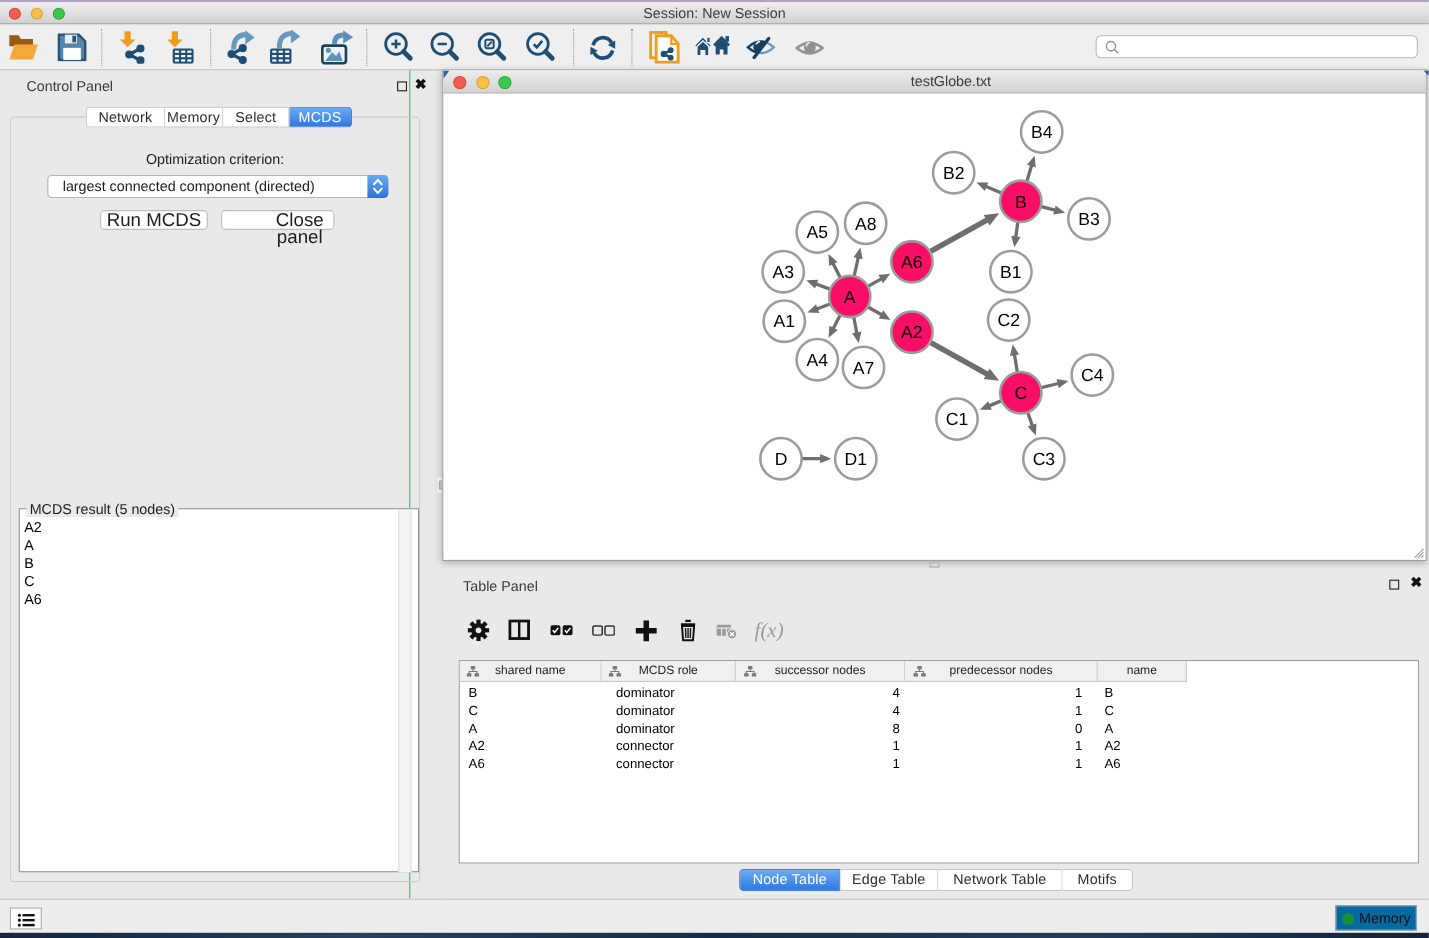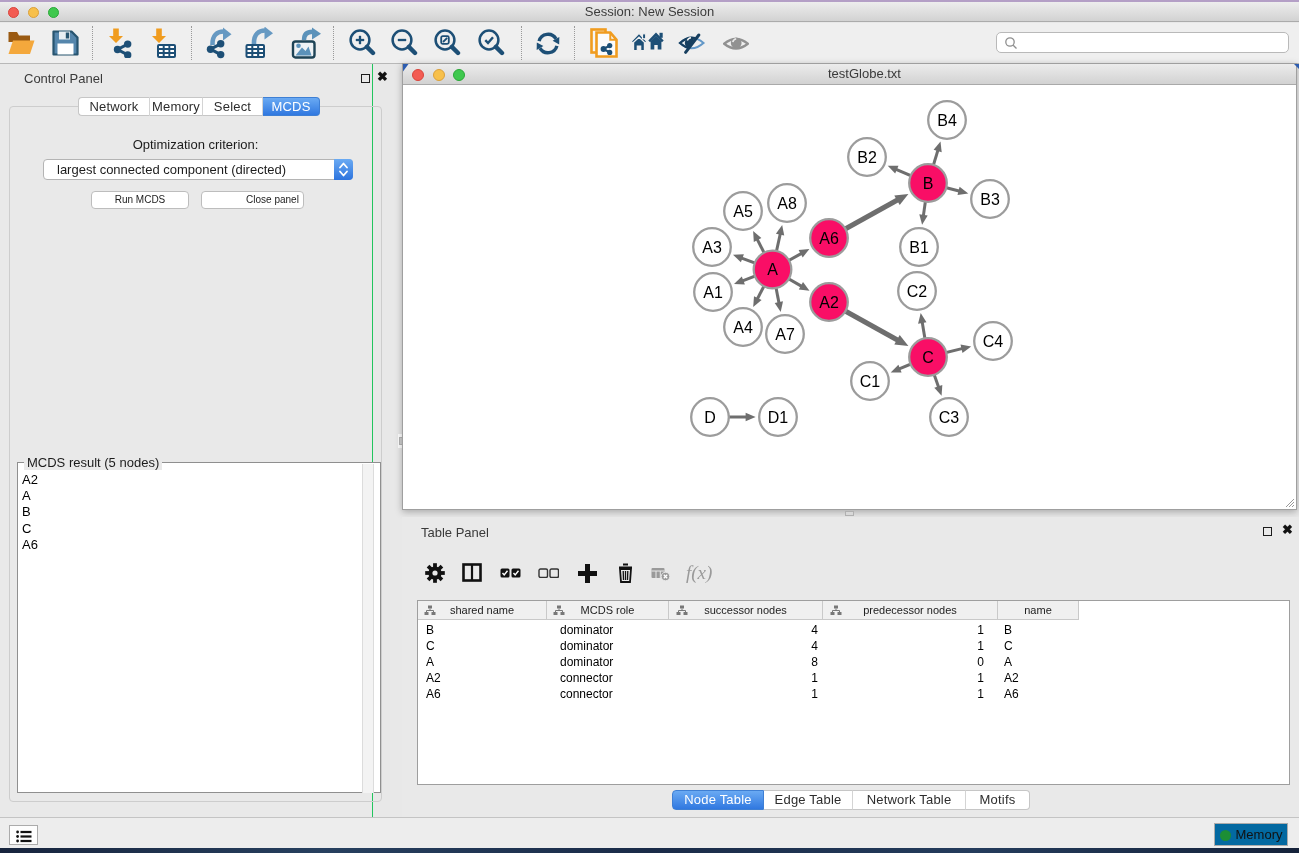--- a/index.html
+++ b/index.html
@@ -30,21 +30,21 @@
   line-height:17px; letter-spacing:0.2px; }
 .seg.first { border-left:1px solid #c6c6c6; border-radius:4px 0 0 4px; }
 .seg.last { border-right:1px solid #c6c6c6; border-radius:0 4px 4px 0; }
 .seg.sel { background:linear-gradient(#6aaaf3,#3078e0); color:#fff; border-color:#3e7fd4; }
 #optlabel { left:0; top:73px; width:391px; text-align:center; font-size:13px; color:#1c1c1c; }
 #combo { left:43px; top:95px; width:310px; height:21px; background:#fff; border:1px solid #b4b4b4; border-radius:4px; }
 #combo .txt { position:absolute; left:13px; top:2px; font-size:13px; color:#1c1c1c; }
 #combo .step { position:absolute; right:-1px; top:-1px; width:19px; height:21px;
   background:linear-gradient(#6aaaf3,#2d74de); border-radius:0 4px 4px 0; }
 .btn { position:absolute; height:18px; background:#fff; border:1px solid #bdbdbd; border-radius:4px;
-  font-size:10px; color:#1c1c1c; text-align:center; line-height:16px; }
+  font-size:17px; color:#1c1c1c; text-align:center; line-height:16px; }
 #fieldset { left:17px; top:398px; width:364px; height:331px; border:1px solid #8f8f8f; background:#fff; }
 #fieldset .legend { position:absolute; left:6px; top:-8px; background:#e9e9e9; padding:0 3px;
   font-size:13px; color:#1c1c1c; }
 #fieldset .items { position:absolute; left:4px; top:9px; font-size:13px; color:#000; line-height:16.2px; }
 #fieldset .sbar { position:absolute; right:6px; top:1px; width:12px; height:329px;
   background:#f3f3f3; border-left:1px solid #dcdcdc; border-right:1px solid #dcdcdc; }
 
 
 #netwin { left:402px; top:63px; width:895px; height:447px; background:#fff;
   border:1px solid #9f9f9f; box-shadow:0 2px 7px rgba(0,0,0,0.28); }

